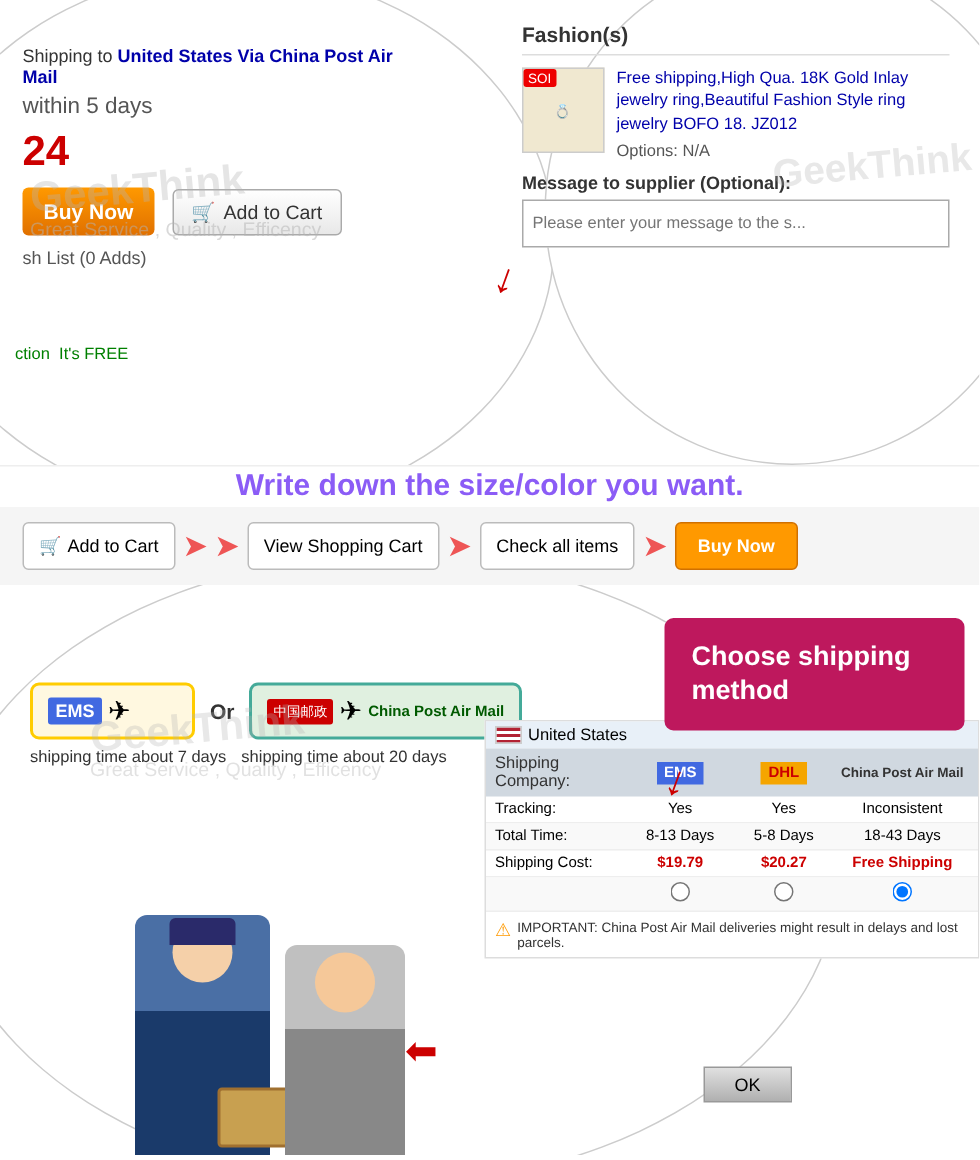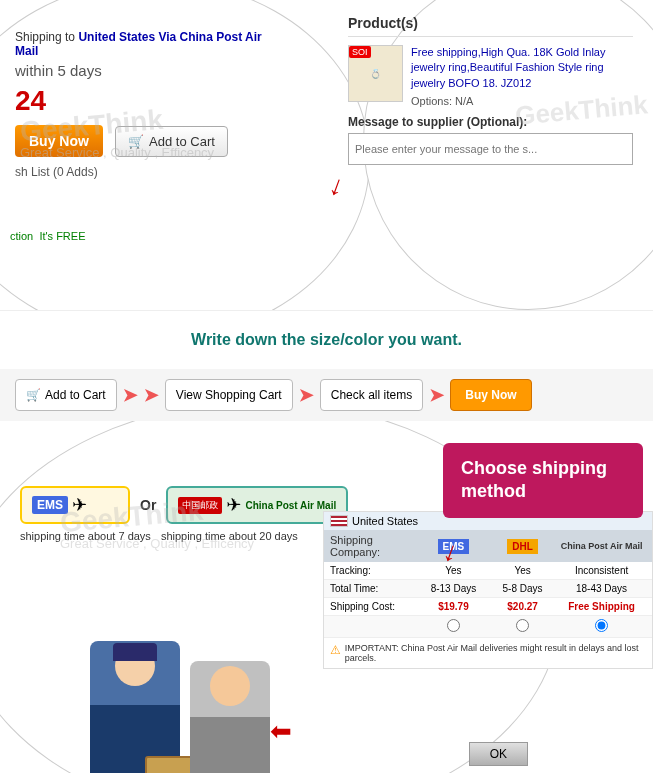--- a/index.html
+++ b/index.html
@@ -238,24 +238,24 @@
       left: 340px;
       top: 160px;
       z-index: 5;
       color: #c00;
       font-size: 28px;
     }
 
     
     .write-down-section {
       text-align: center;
-      padding: 20px 10px;
-      font-size: 16px;
-      font-weight: bold;
-      color: #0f766e;
+      padding: 2px 10px;
+      font-size: 20px;
+      font-weight: bold;
+      color: #8b5cf6;
       border-top: 1px solid #eee;
     }
 
     
     .steps-section {
       background: #f5f5f5;
       padding: 10px 15px;
       display: flex;
       align-items: center;
       gap: 6px;
@@ -626,21 +626,21 @@
       <div class="left-protection">
         <span>ction</span>&nbsp;
         <span style="color:green;">It's FREE</span>
       </div>
     </div>
 
     <div class="left-watermark">GeekThink</div>
     <div class="left-watermark2">Great Service , Quality , Efficency</div>
 
     <div class="right-panel">
-      <div class="product-header">Product(s)</div>
+      <div class="product-header">Fashion(s)</div>
       <div class="product-row">
         <div class="product-img-placeholder">
           <span class="product-badge">SOI</span>
           <span style="font-size:9px; color:#aa8">💍</span>
         </div>
         <div>
           <div class="product-title">Free shipping,High Qua. 18K Gold Inlay jewelry ring,Beautiful Fashion Style ring jewelry BOFO 18. JZ012</div>
           <div class="product-options">
             <span>Options:</span>
             <span>N/A</span>

